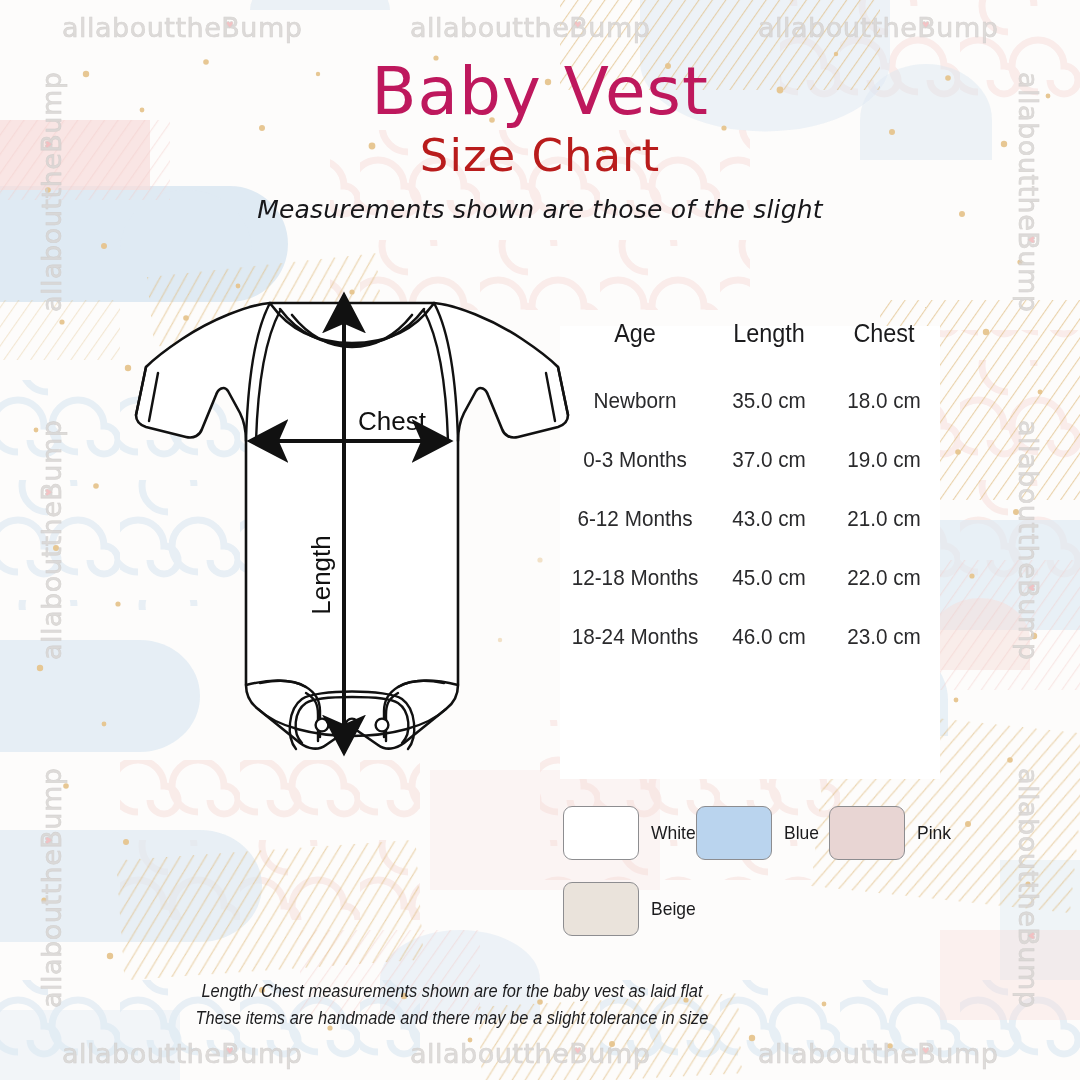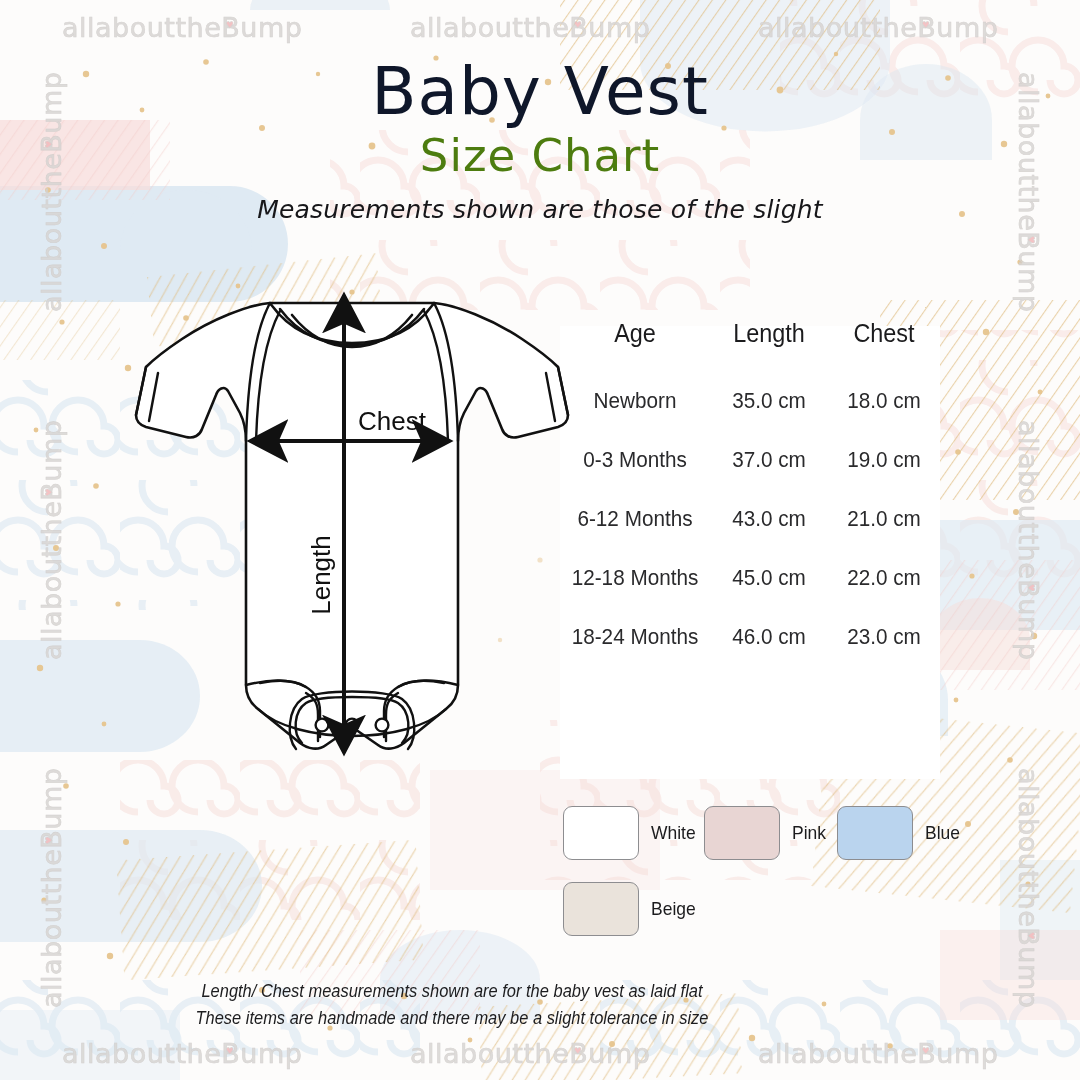--- a/index.html
+++ b/index.html
@@ -38,26 +38,26 @@
   #table-panel{
     position:absolute;left:560px;top:326px;width:380px;height:453px;
     background:#ffffff;
   }
 
   
   #header{position:absolute;left:0;top:58px;width:1080px;text-align:center;}
   #title{
     font-family:"DejaVu Sans", sans-serif;
     font-size:66px;line-height:1.04;
-    font-weight:400;color:#0f172a;letter-spacing:1px;
+    font-weight:400;color:#be185d;letter-spacing:1px;
   }
   #subtitle{
     font-family:"DejaVu Sans", sans-serif;
     font-size:45px;line-height:1.12;margin-top:4px;
-    font-weight:400;color:#4d7c0f;letter-spacing:1px;
+    font-weight:400;color:#b91c1c;letter-spacing:1px;
   }
   #tagline{
     font-family:"DejaVu Sans", sans-serif;
     font-style:italic;font-size:25px;margin-top:14px;
     color:#17171a;letter-spacing:.2px;
   }
 
   
   #size-table{
     position:absolute;left:560px;top:310px;width:380px;
@@ -75,21 +75,21 @@
     text-align:center;padding:16.5px 0;
     transform:scaleX(.92);
     white-space:nowrap;
   }
   #size-table .c-age{width:150px;}
   #size-table .c-len{width:118px;}
   #size-table .c-chest{width:112px;}
 
   
   #swatches{position:absolute;left:563px;top:806px;width:400px;}
-  .sw-row{display:flex;align-items:flex-end;margin-bottom:22px;gap:8px;}
+  .sw-row{display:flex;align-items:flex-end;margin-bottom:22px;}
   .sw-cell{display:flex;align-items:center;width:133px;}
   .sw-box{
     width:76px;height:54px;border-radius:9px;
     border:1.4px solid #8d8d90;box-sizing:border-box;
     flex:0 0 auto;
   }
   .sw-label{
     font-family:"Liberation Sans", sans-serif;
     font-size:19px;color:#1b1b1d;margin-left:12px;
     transform:scaleX(.92);transform-origin:left center;
@@ -459,26 +459,26 @@
     </tbody>
   </table>
 
   <div id="swatches">
     <div class="sw-row">
       <div class="sw-cell">
         <div class="sw-box" style="background:#ffffff"></div>
         <div class="sw-label">White</div>
       </div>
       <div class="sw-cell">
+        <div class="sw-box" style="background:#bad4ee"></div>
+        <div class="sw-label">Blue</div>
+      </div>
+      <div class="sw-cell">
         <div class="sw-box" style="background:#e8d5d3"></div>
         <div class="sw-label">Pink</div>
-      </div>
-      <div class="sw-cell">
-        <div class="sw-box" style="background:#bad4ee"></div>
-        <div class="sw-label">Blue</div>
       </div>
     </div>
     <div class="sw-row">
       <div class="sw-cell">
         <div class="sw-box" style="background:#eae3db"></div>
         <div class="sw-label">Beige</div>
       </div>
       <div class="sw-cell"></div>
     </div>
   </div>

